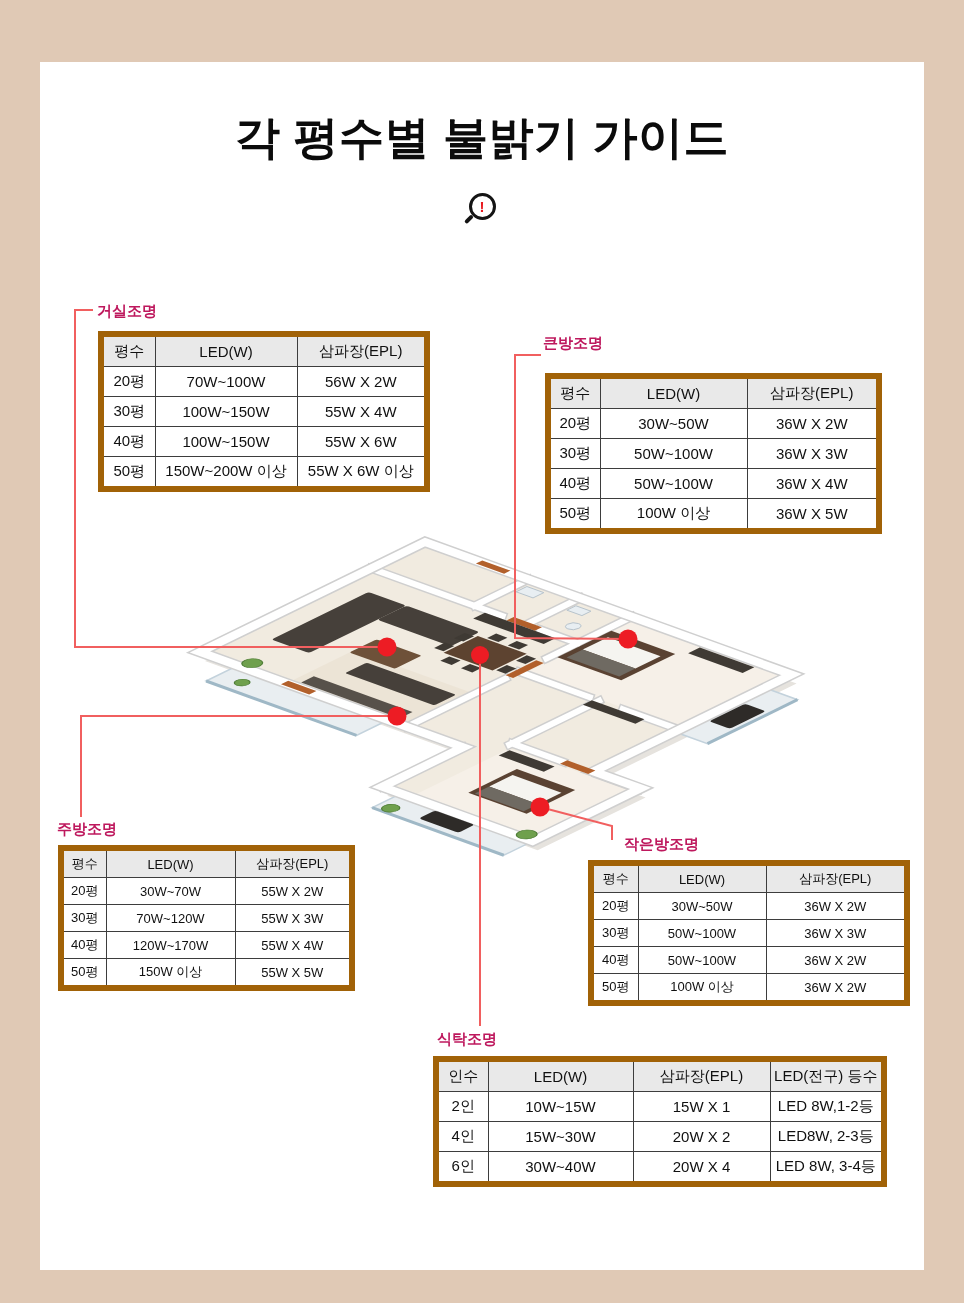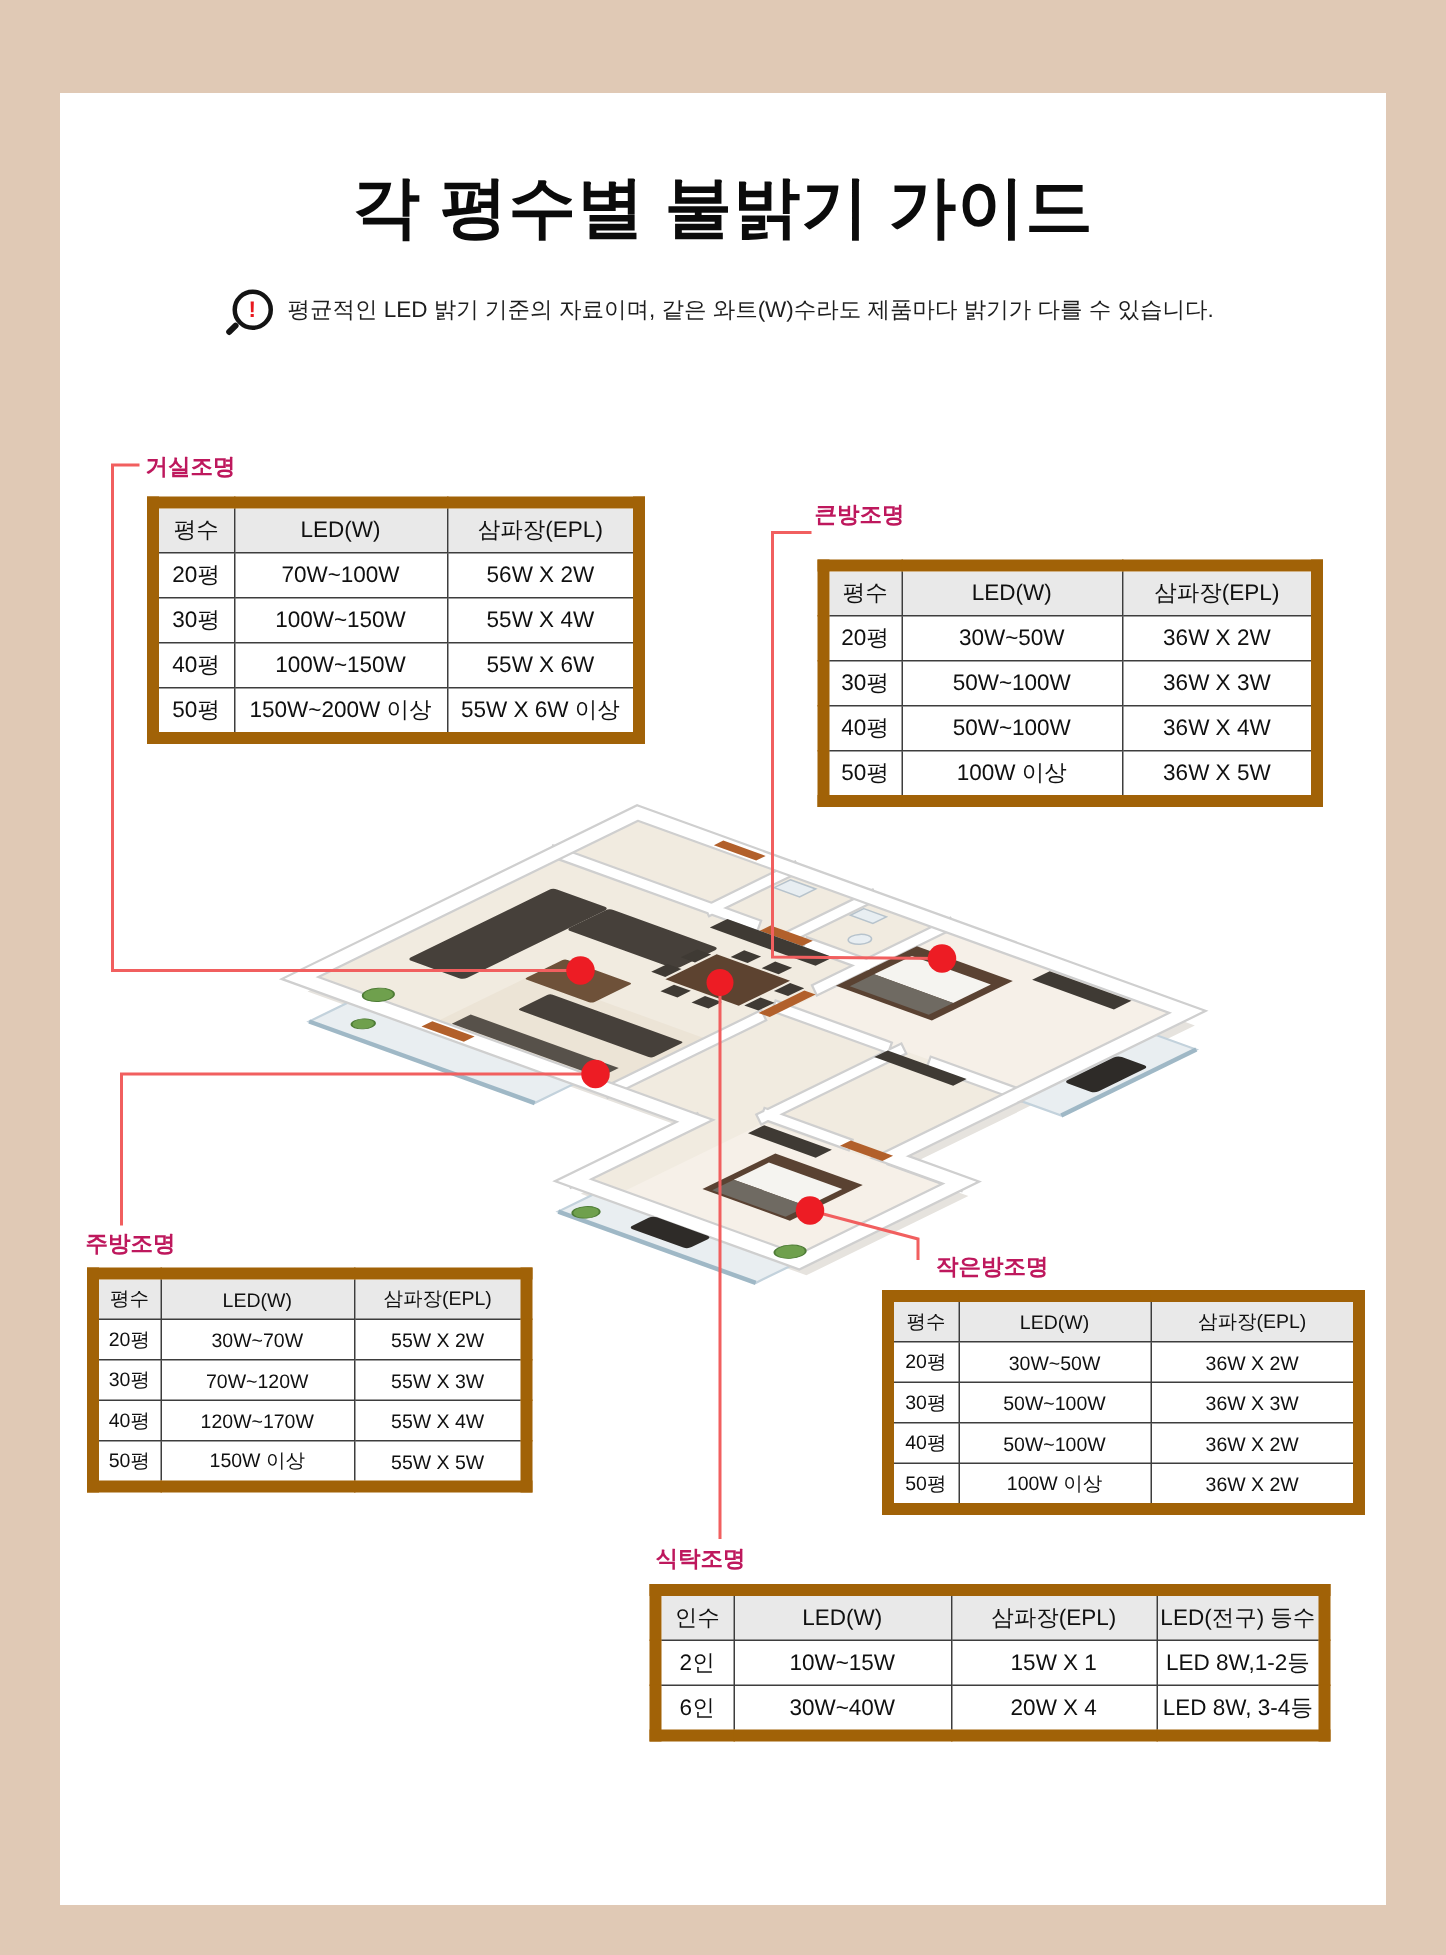--- a/index.html
+++ b/index.html
@@ -23,21 +23,21 @@
     position:relative; display:flex; align-items:center; justify-content:center;
     font-weight:900; font-size:15px; color:#e8191f; line-height:1;
   }
   .mag::after {
     content:""; position:absolute; width:3.5px; height:10px; background:#141414;
     left:-5px; bottom:-7px; transform:rotate(45deg); border-radius:2px;
   }
   .sec-label { position:absolute; font-size:15px; font-weight:700; color:#be185d; white-space:nowrap; }
   table.dtable {
     position:absolute; border-collapse:collapse; table-layout:fixed;
-    background:#ffffff; border:8px solid #a16207; color:#101010;
+    background:#ffffff; border:6px solid #a16207; color:#101010;
   }
   table.dtable th, table.dtable td {
     border:1px solid #3d3d3d; text-align:center; vertical-align:middle;
     padding:0; font-weight:400; white-space:nowrap; overflow:hidden;
   }
   table.dtable th { background:#e9e9e9; }
   table.t30 th, table.t30 td { height:29px; font-size:15px; }
   table.t27 th, table.t27 td { height:26px; font-size:13px; }
   svg { display:block; }
   .abs { position:absolute; }
@@ -162,21 +162,20 @@
       <circle cx="628" cy="625" r="9.5"></circle>
       <circle cx="397" cy="702" r="9.5"></circle>
       <circle cx="540" cy="793" r="9.5"></circle>
       <circle cx="480" cy="641" r="9"></circle>
     </g>
   </svg>
 
   <div class="title">각 평수별 불밝기 가이드</div>
   <div class="notice">
     <span class="mag">!</span>
-    <span>평균적인 LED 밝기 기준의 자료이며, 같은 와트(W)수라도 제품마다 밝기가 다를 수 있습니다.</span>
   </div>
 
   <div class="sec-label" style="left:97px;  top:288px;">거실조명</div>
   <div class="sec-label" style="left:543px; top:320px;">큰방조명</div>
   <div class="sec-label" style="left:57px;  top:806px;">주방조명</div>
   <div class="sec-label" style="left:624px; top:821px;">작은방조명</div>
   <div class="sec-label" style="left:437px; top:1016px;">식탁조명</div>
 
   <table class="dtable t30" style="left:98px; top:317px; width:332px;">
     <colgroup>
@@ -342,20 +341,26 @@
         </tr>
       </thead>
     <tbody>
         <tr>
           <td>2인</td>
           <td>10W~15W</td>
           <td>15W X 1</td>
           <td>LED 8W,1-2등</td>
         </tr>
         <tr>
+          <td>4인</td>
+          <td>15W~30W</td>
+          <td>20W X 2</td>
+          <td>LED8W, 2-3등</td>
+        </tr>
+        <tr>
           <td>6인</td>
           <td>30W~40W</td>
           <td>20W X 4</td>
           <td>LED 8W, 3-4등</td>
         </tr>
       </tbody>
   </table>
 </div>
 
 </body></html>

